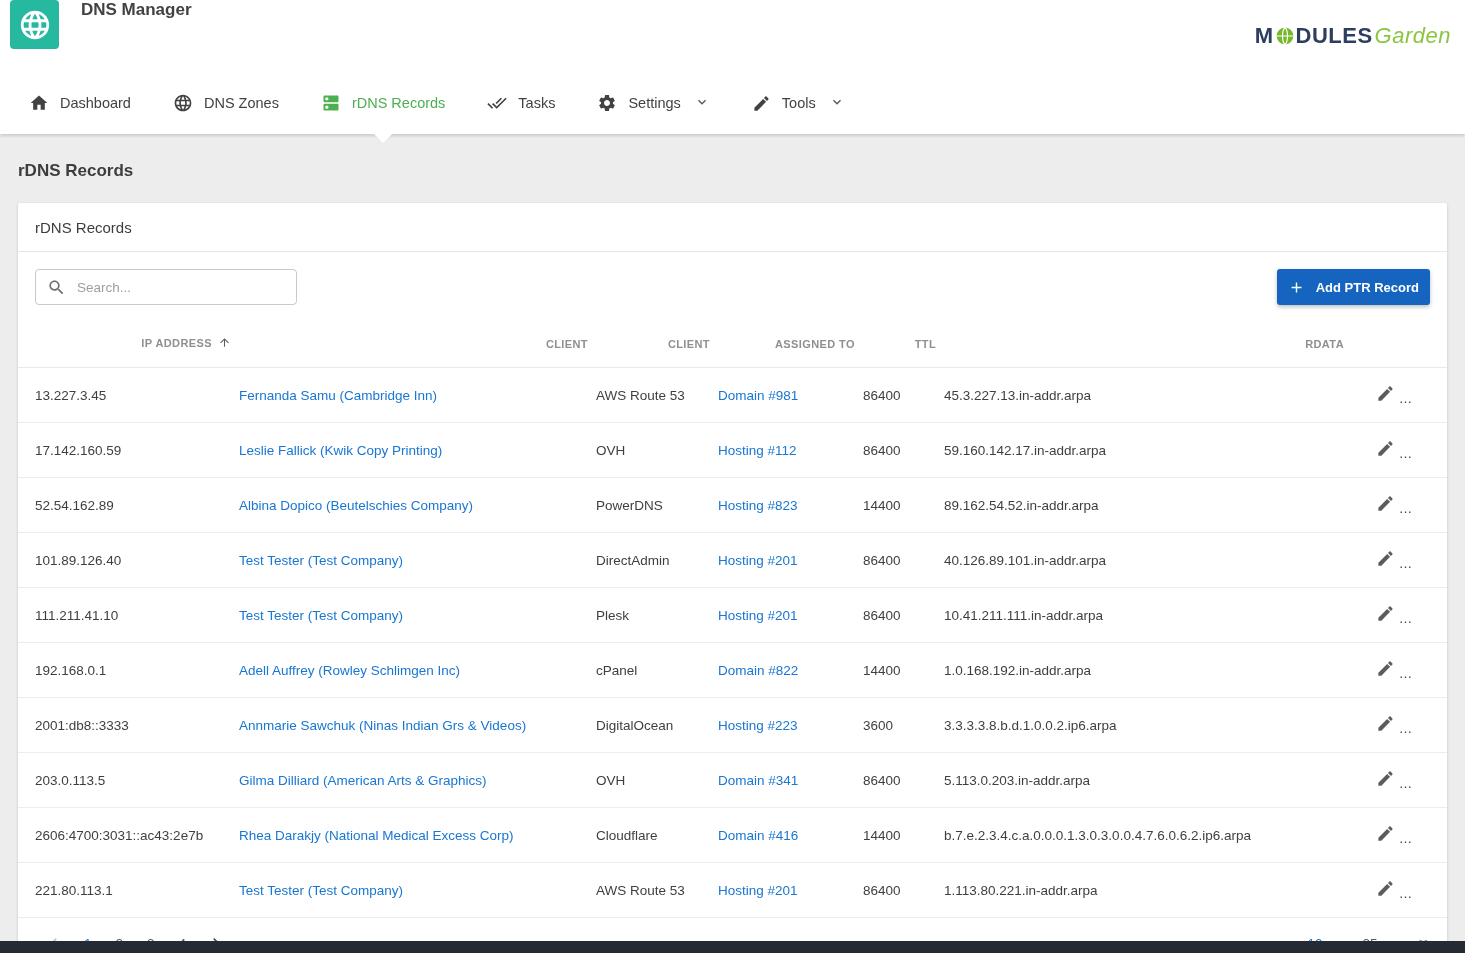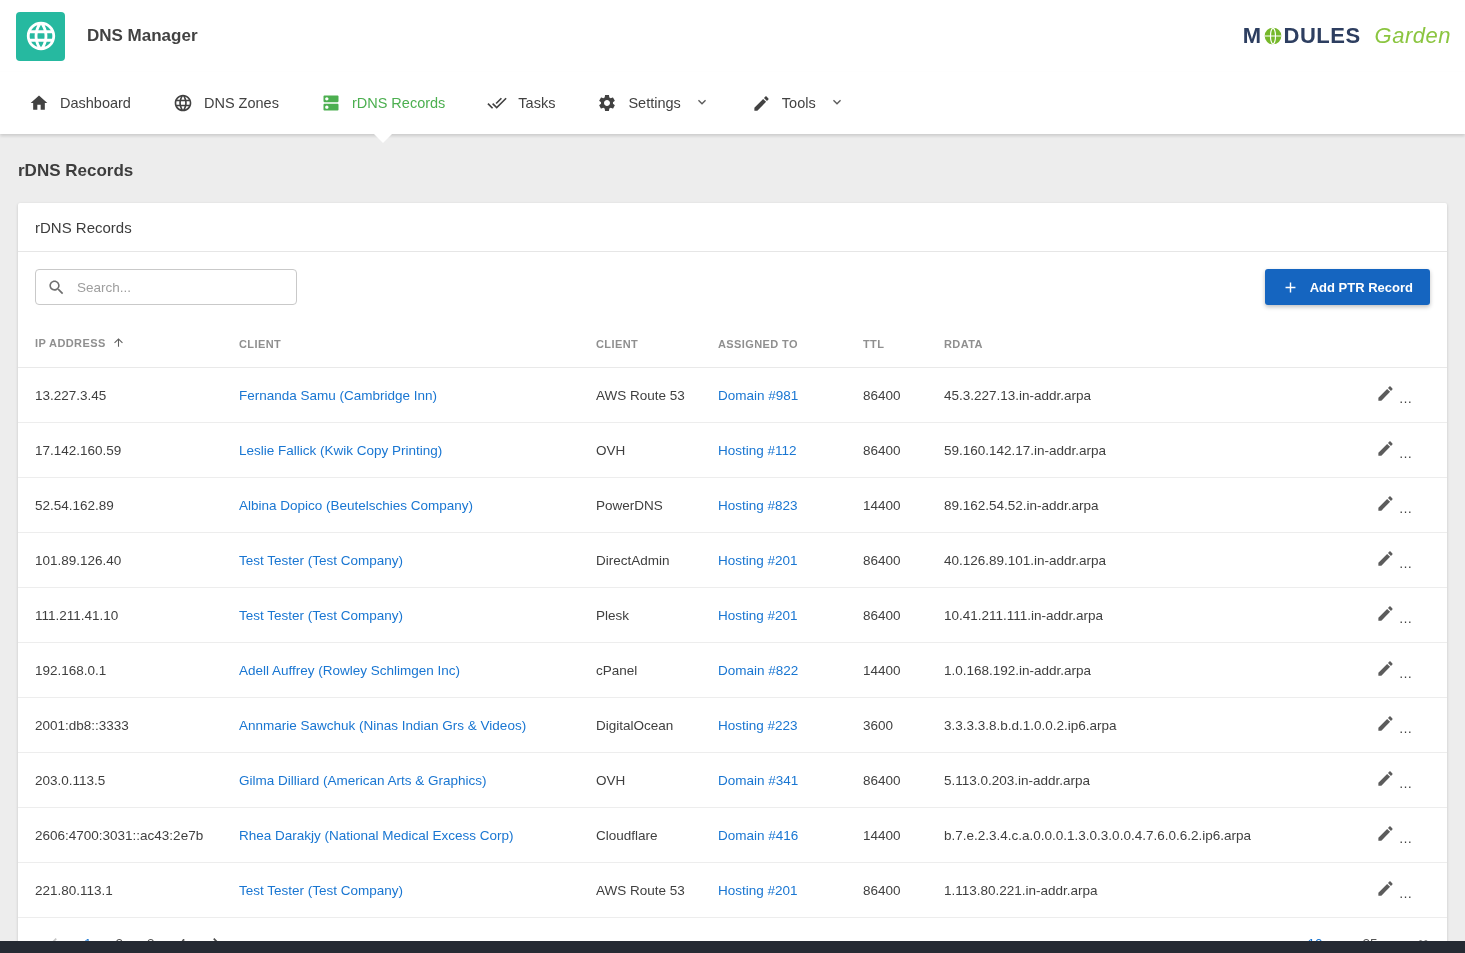--- a/index.html
+++ b/index.html
@@ -9,37 +9,37 @@
     background:#ededed;
     font-family:"Liberation Sans", sans-serif;
     color:#3f3f3f;
     position:relative;
     overflow:hidden;
   }
 
   
   .app-header {
     height:72px; background:#fff;
-    display:flex; align-items:center;
-    padding:0 14px 0 16px;
+    display:flex; 
+    padding:0 14px 0 10px;
   }
   .brand-icon {
     width:49px; height:49px; border-radius:4px;
     background:#26b9a0;
     display:flex; align-items:center; justify-content:center;
     flex:0 0 auto;
   }
   .app-title { font-size:17px; font-weight:bold; color:#424242; margin-left:22px; }
   .mg-logo {
     margin-left:auto; display:flex; align-items:center;
     font-size:22px; font-weight:800; letter-spacing:.5px;
   }
   .mg-logo .navy { color:#2d3e60; }
   .mg-logo .globe-o { margin:0 1px; display:flex; }
-  .mg-logo .garden { color:#8bc540; font-style:italic; font-weight:400; margin-left:14px; }
+  .mg-logo .garden { color:#8bc540; font-style:italic; font-weight:400; margin-left:2px; }
 
   
   .nav-bar {
     height:62px; background:#fff;
     display:flex; align-items:stretch;
     padding-left:8px;
     box-shadow:0 2px 3px rgba(0,0,0,.14);
     position:relative; z-index:2;
   }
   .nav-item {
@@ -86,42 +86,42 @@
   }
   .search-box svg { fill:#6f6f6f; flex:0 0 auto; }
   .search-box input {
     border:none; outline:none; flex:1; min-width:0;
     font-size:13.5px; color:#701a75;
     font-family:"Liberation Sans", sans-serif;
     background:transparent;
   }
   .search-box input::placeholder { color:#9e9e9e; }
   .btn-primary {
-    height:36px; padding:0 17px;
+    height:36px; padding:0 11px;
     background:#1565c0; color:#fff;
     border:none; border-radius:3px;
     font-size:13px; font-weight:bold;
     font-family:"Liberation Sans", sans-serif;
     display:flex; align-items:center; gap:11px;
     cursor:pointer;
     box-shadow:0 2px 4px rgba(0,0,0,.25);
   }
   .btn-primary svg { fill:#fff; }
 
   
   table.records { width:100%; border-collapse:collapse; table-layout:fixed; }
   col.c-ip       { width:221px; }
   col.c-client   { width:357px; }
   col.c-server   { width:122px; }
   col.c-assigned { width:145px; }
   col.c-ttl      { width:81px; }
   col.c-rdata    { width:auto; }
   col.c-actions  { width:95px; }
   table.records th {
-    text-align:left; font-size:11px; font-weight:bold;
+    text-align:right; font-size:11px; font-weight:bold;
     color:#8f8f8f; letter-spacing:.4px;
     padding:17px 8px 16px 0;
     border-bottom:1px solid #e9e9e9;
     white-space:nowrap;
   }
   table.records th:first-child, table.records td:first-child { padding-left:17px; }
   table.records td {
     font-size:13.5px; color:#3f3f3f;
     padding:16px 8px 16px 0;
     border-bottom:1px solid #ededed;

